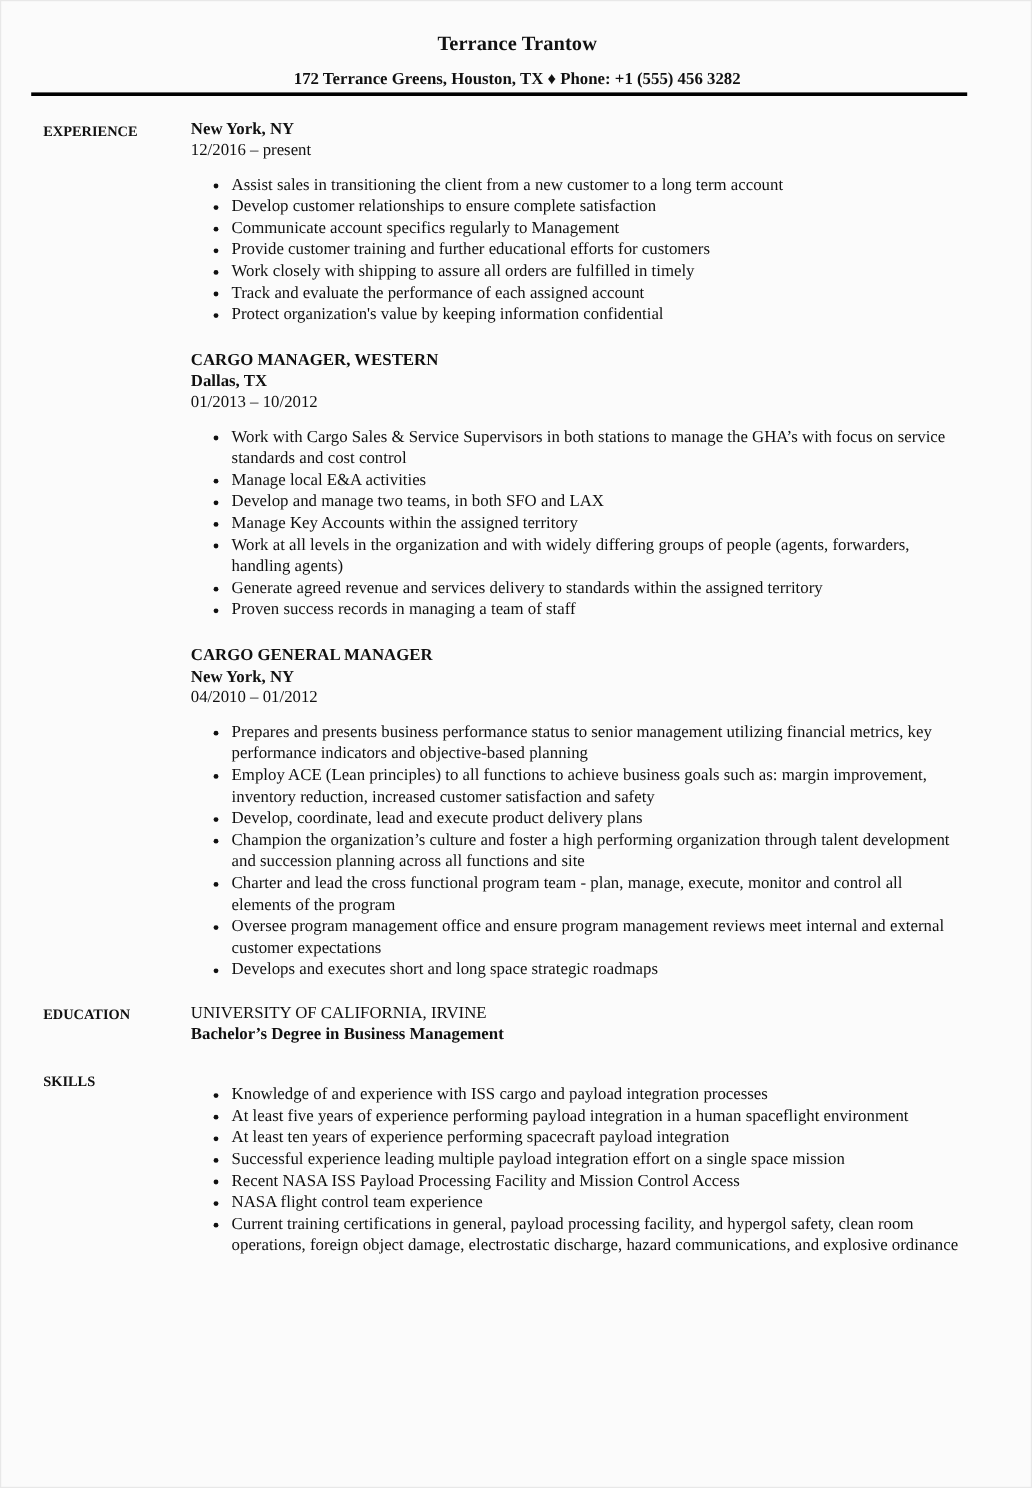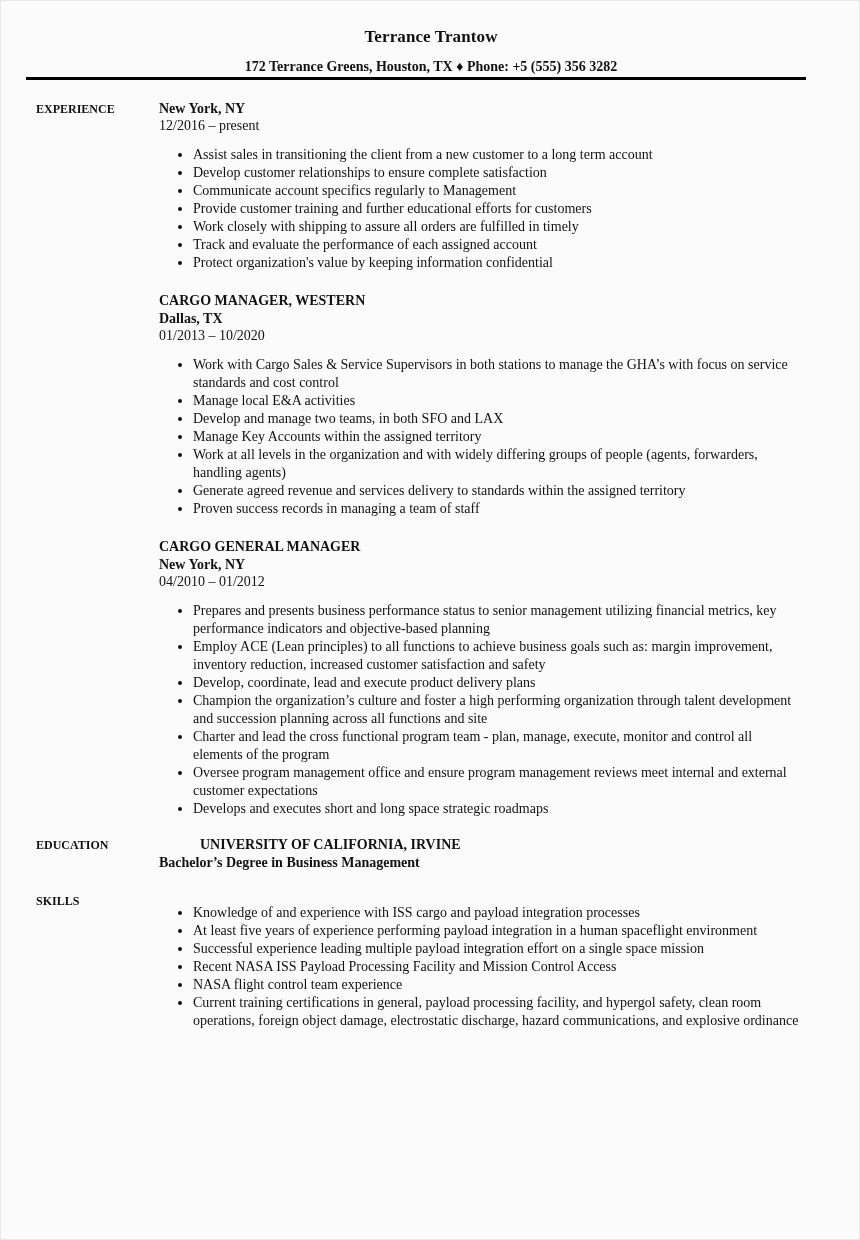--- a/index.html
+++ b/index.html
@@ -97,36 +97,35 @@
       position: absolute;
       left: -15px;
       top: 7px;
       width: 4px;
       height: 4px;
       border-radius: 50%;
       background: #111;
     }
     .edu-school {
       font-size: 14px;
-      font-weight: bold;
+      font-weight: normal;
       line-height: 18px;
-      margin-left: 41px;
     }
     .edu-degree {
       font-size: 14px;
       font-weight: bold;
       line-height: 18px;
     }
   </style>
 </head>
 <body>
 
 <div class="header">
   <div class="name">Terrance Trantow</div>
-  <div class="contact">172 Terrance Greens, Houston, TX ♦ Phone: +5 (555) 356 3282</div>
+  <div class="contact">172 Terrance Greens, Houston, TX ♦ Phone: +1 (555) 456 3282</div>
   <div class="rule"></div>
 </div>
 
 <div class="section" style="top:99px;">
   <div class="section-label">EXPERIENCE</div>
   <div class="section-body">
 
     <div class="job">
       <div class="job-location">New York, NY</div>
       <div class="job-dates">12/2016 – present</div>
@@ -137,21 +136,21 @@
         <li>Provide customer training and further educational efforts for customers</li>
         <li>Work closely with shipping to assure all orders are fulfilled in timely</li>
         <li>Track and evaluate the performance of each assigned account</li>
         <li>Protect organization's value by keeping information confidential</li>
       </ul>
     </div>
 
     <div class="job">
       <div class="job-title">CARGO MANAGER, WESTERN</div>
       <div class="job-location">Dallas, TX</div>
-      <div class="job-dates">01/2013 – 10/2020</div>
+      <div class="job-dates">01/2013 – 10/2012</div>
       <ul class="bullets">
         <li>Work with Cargo Sales &amp; Service Supervisors in both stations to manage the GHA’s with focus on service standards and cost control</li>
         <li>Manage local E&amp;A activities</li>
         <li>Develop and manage two teams, in both SFO and LAX</li>
         <li>Manage Key Accounts within the assigned territory</li>
         <li>Work at all levels in the organization and with widely differing groups of people (agents, forwarders, handling agents)</li>
         <li>Generate agreed revenue and services delivery to standards within the assigned territory</li>
         <li>Proven success records in managing a team of staff</li>
       </ul>
     </div>
@@ -181,19 +180,20 @@
     <div class="edu-degree">Bachelor’s Degree in Business Management</div>
   </div>
 </div>
 
 <div class="section" style="top:891px;">
   <div class="section-label">SKILLS</div>
   <div class="section-body">
     <ul class="bullets">
       <li>Knowledge of and experience with ISS cargo and payload integration processes</li>
       <li>At least five years of experience performing payload integration in a human spaceflight environment</li>
+      <li>At least ten years of experience performing spacecraft payload integration</li>
       <li>Successful experience leading multiple payload integration effort on a single space mission</li>
       <li>Recent NASA ISS Payload Processing Facility and Mission Control Access</li>
       <li>NASA flight control team experience</li>
       <li>Current training certifications in general, payload processing facility, and hypergol safety, clean room operations, foreign object damage, electrostatic discharge, hazard communications, and explosive ordinance</li>
     </ul>
   </div>
 </div>
 
 </body></html>

